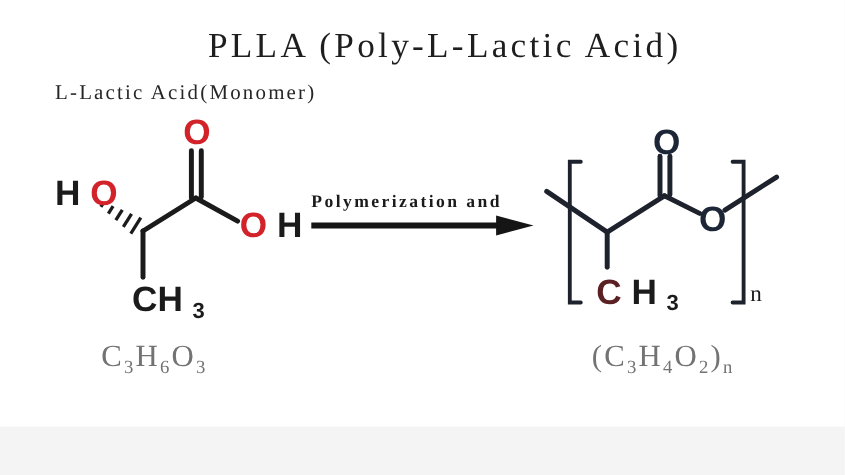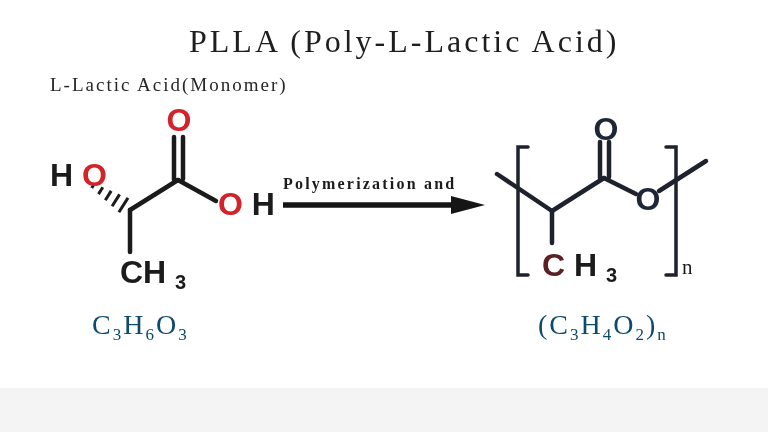--- a/index.html
+++ b/index.html
@@ -23,21 +23,21 @@
   .atom{font-family:"Liberation Sans",sans-serif;font-weight:700;font-size:32px;}
   .atom-sub{font-family:"Liberation Sans",sans-serif;font-weight:700;font-size:20px;}
   .repeat-n{font-family:"Liberation Serif",serif;font-size:21px;font-weight:400;}
   .reaction-label{
     position:absolute;left:283px;top:133px;
     font-size:16px;font-weight:700;letter-spacing:2.2px;line-height:28px;
     color:#1b1b1b;white-space:nowrap;margin-top:37px;
   }
   .arrow-svg{position:absolute;left:281px;top:194px;}
   .formula{
-    position:absolute;font-size:28px;letter-spacing:2px;color:#0c4a6e;
+    position:absolute;font-size:28px;letter-spacing:2px;color:#737373;
     white-space:nowrap;font-weight:400;
   }
   .formula-monomer{left:92px;top:309px;}
   .formula-polymer{left:538px;top:309px;}
   .formula .seg{data:none;}
   .formula .sub{font-size:17px;vertical-align:-6px;letter-spacing:2px;}
 </style>
 </head>
 <body>
 

